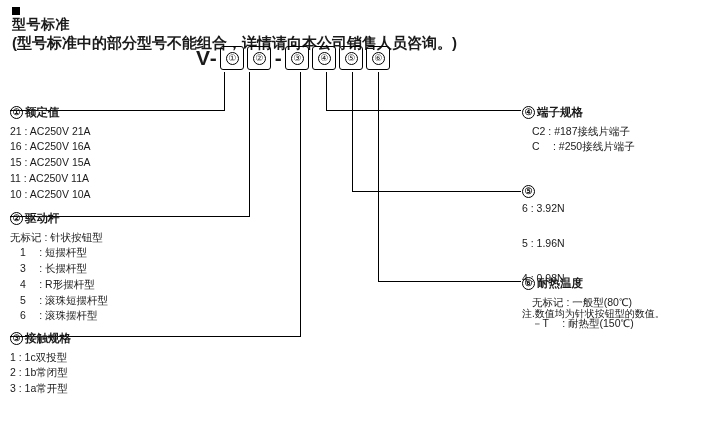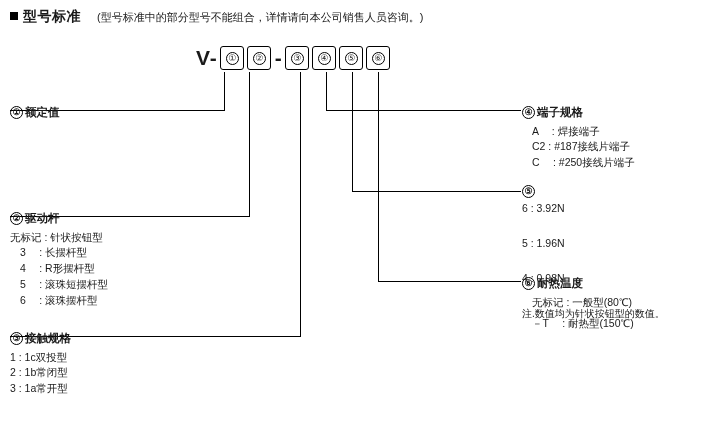--- a/index.html
+++ b/index.html
@@ -21,38 +21,39 @@
     height: 443px;
   }
   
   .header {
     position: absolute;
     left: 10px;
     top: 8px;
     display: flex;
     align-items: baseline;
     white-space: nowrap;
+    flex-direction: column;
   }
   .header-bullet {
     width: 8px;
     height: 8px;
     background: #000;
     margin-right: 5px;
     position: relative;
     top: -1px;
   }
   .header-title {
     font-size: 14px;
     font-weight: bold;
     letter-spacing: 0.5px;
   }
   .header-note {
-    font-size: 11px;
-    margin-left: 16px;
-    font-weight: normal;
+    font-size: 15px;
+    margin-left: 2px;
+    font-weight: bold;
   }
   
   .code-row {
     position: absolute;
     left: 196px;
     top: 43px;
     display: flex;
     align-items: center;
     height: 30px;
   }
@@ -179,29 +180,37 @@
   <div class="ln lnh" style="left:352px; top:191px; width:169px;"></div>
 
   <div class="ln lnv" style="left:378px; top:72px; height:209px;"></div>
   <div class="ln lnh" style="left:378px; top:281px; width:143px;"></div>
 
   <div class="sec" style="left:10px; top:104px;">
     <div class="sec-title">
       <span class="circ">①</span>
       <span>额定值</span>
     </div>
+    <div class="sec-body">
+      <div class="row">21 : AC250V 21A</div>
+      <div class="row">16 : AC250V 16A</div>
+      <div class="row">15 : AC250V 15A</div>
+      <div class="row">11 : AC250V 11A</div>
+      <div class="row">10 : AC250V 10A</div>
+    </div>
   </div>
 
   <div class="sec" style="left:10px; top:210px;">
     <div class="sec-title">
       <span class="circ">②</span>
       <span>驱动杆</span>
     </div>
     <div class="sec-body">
       <div class="row">无标记 : 针状按钮型</div>
+      <div class="row ind">1　 : 短摆杆型</div>
       <div class="row ind">3　 : 长摆杆型</div>
       <div class="row ind">4　 : R形摆杆型</div>
       <div class="row ind">5　 : 滚珠短摆杆型</div>
       <div class="row ind">6　 : 滚珠摆杆型</div>
     </div>
   </div>
 
   <div class="sec" style="left:10px; top:330px;">
     <div class="sec-title">
       <span class="circ">③</span>
@@ -213,21 +222,20 @@
       <div class="row">3 : 1a常开型</div>
     </div>
   </div>
 
   <div class="sec" style="left:522px; top:104px;">
     <div class="sec-title">
       <span class="circ">④</span>
       <span>端子规格</span>
     </div>
     <div class="sec-body ind">
-      <div class="row">A　 : 焊接端子</div>
       <div class="row">C2 : #187接线片端子</div>
       <div class="row">C　 : #250接线片端子</div>
     </div>
   </div>
 
   <div class="sec" style="left:522px; top:185px;">
     <div class="sec-title">
       <span class="circ">⑤</span>
     </div>
     <div class="sec-body">

